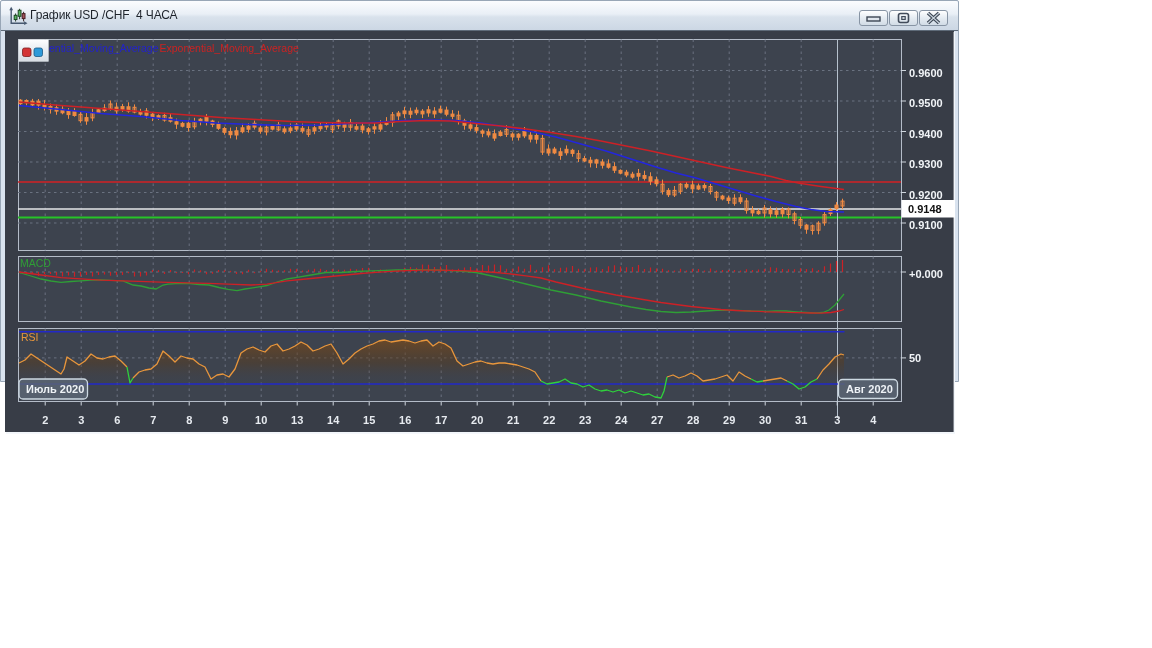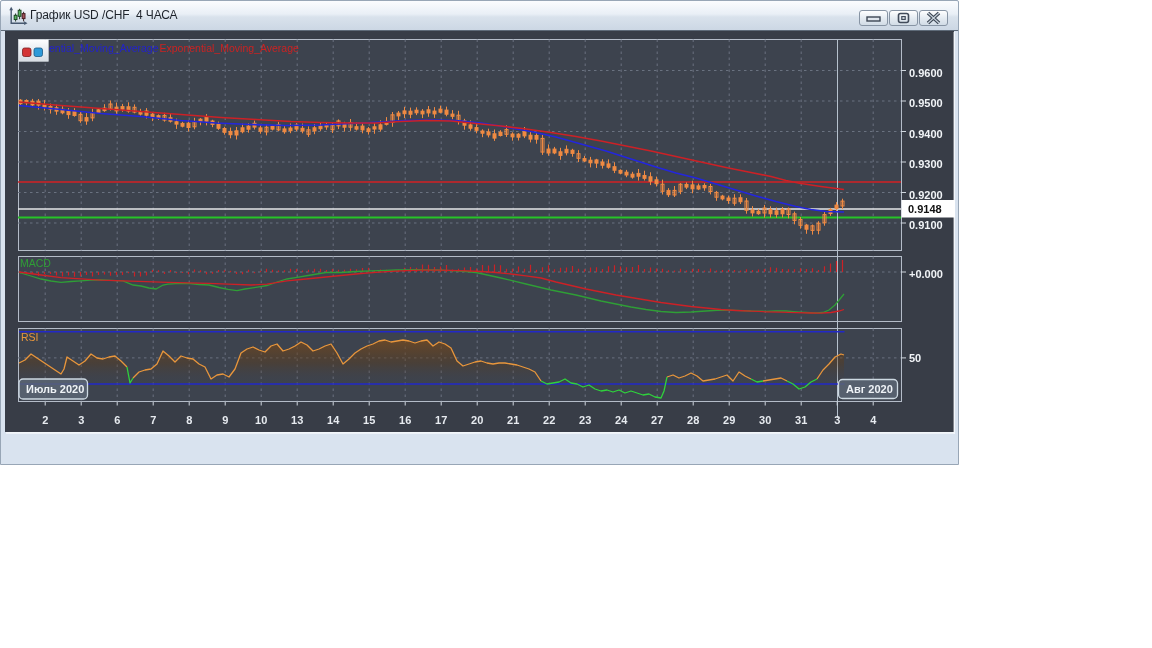--- a/index.html
+++ b/index.html
@@ -1,15 +1,15 @@
 <!DOCTYPE html>
 <html><head><meta charset="utf-8"><style>
 *{margin:0;padding:0;box-sizing:border-box}
 html,body{width:1152px;height:648px;background:#fff;font-family:"Liberation Sans",sans-serif;overflow:hidden}
-.win{position:absolute;left:0;top:0;width:959px;height:465px;background:#d9e3ef;border:1px solid #98a6b6;border-radius:2px 2px 0 0}
+.win{position:absolute;left:0;top:0;width:959px;height:382px;background:#d9e3ef;border:1px solid #98a6b6;border-radius:2px 2px 0 0}
 .tb{position:absolute;left:0;top:0;width:957px;height:30px;background:linear-gradient(#fbfcfe,#e9eff6 45%,#d9e2ec 55%,#ccd7e4);border-bottom:1px solid #5e6a78;border-radius:2px 2px 0 0}
 .tb .ttl{position:absolute;left:29px;top:7px;font-size:12px;color:#1e232b;letter-spacing:-0.1px}
 .ic{position:absolute;left:7px;top:5px}
 .btn{position:absolute;top:9px;width:29px;height:16px;border:1px solid #8794a4;border-radius:3px;background:linear-gradient(#ffffff,#e7edf3 45%,#d2dce6)}
 .content{position:absolute;left:4px;top:30px;width:949px;height:401px;background:#383d47}
 </style></head>
 <body>
 <div class="win">
 <div class="tb">
 <svg class="ic" width="20" height="21">

